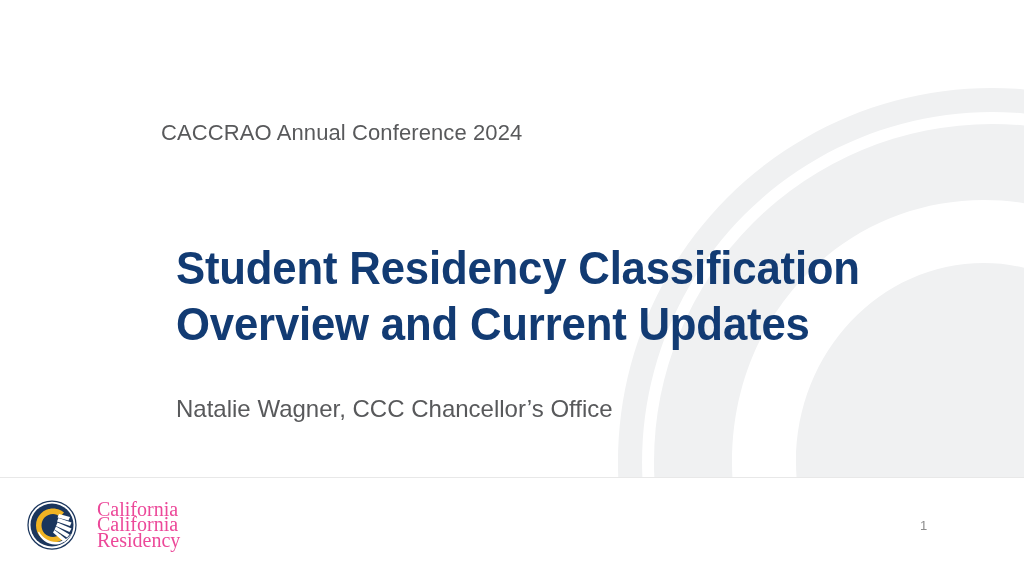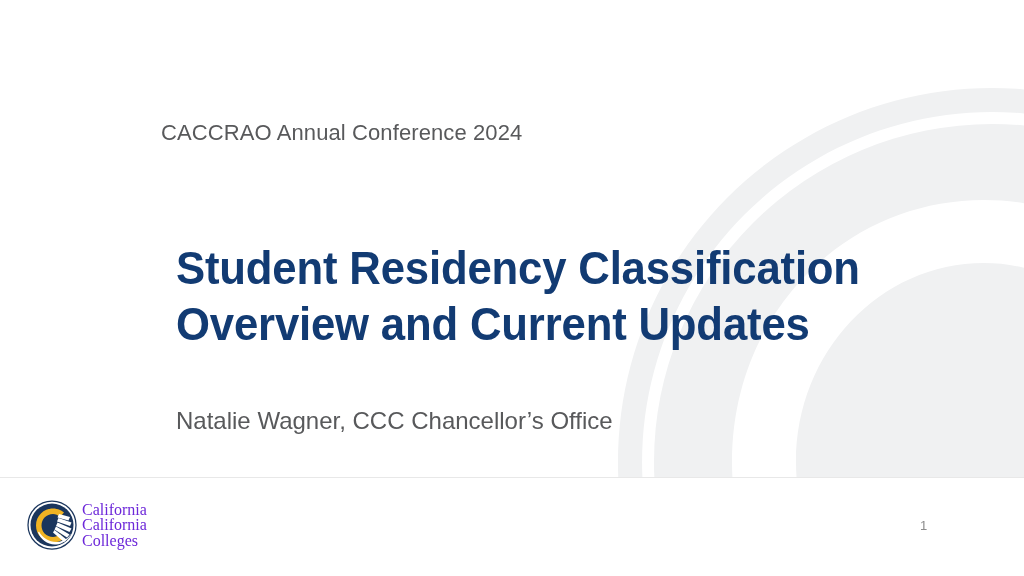--- a/index.html
+++ b/index.html
@@ -72,21 +72,21 @@
     font-weight: 700;
     color: #123b73;
     letter-spacing: -0.2px;
     transform: scaleX(0.93);
     transform-origin: left top;
   }
 
   #subtitle {
     position: absolute;
     left: 136px;
-    top: 404px;
+    top: 392px;
     font-size: 24px;
     line-height: 34px;
     color: #58595b;
     white-space: nowrap;
   }
 
   
   #footer-rule {
     position: absolute;
     left: 0;
@@ -107,24 +107,24 @@
   }
 
   #logo-mark {
     width: 50px;
     height: 50px;
     flex: 0 0 50px;
   }
   #logo-mark svg { display: block; width: 100%; height: 100%; }
 
   #logo-wordmark {
-    margin-left: 5px;
+    margin-left: 20px;
     font-family: "Liberation Serif", serif;
-    color: #6d28d9;
-    font-size: 16px;
+    color: #ec4899;
+    font-size: 20px;
     line-height: 15.5px;
     white-space: nowrap;
   }
 
   #page-number {
     position: absolute;
     left: 920px;
     top: 518px;
     font-size: 13px;
     color: #8c8c8c;
@@ -218,19 +218,19 @@
                    C 31 76 45 85 61 84
                    C 73 83 83 76 89 66
                    C 84 79 72 88 58 89
                    C 41 90 28 79 22 65 Z"></path>
         </g>
       </svg>
     </div>
     <div id="logo-wordmark">
       <div>California</div>
       <div>California</div>
-      <div>Colleges</div>
+      <div>Residency</div>
     </div>
   </div>
 
   <div id="page-number">1</div>
 
 </div>
 
 </body></html>

